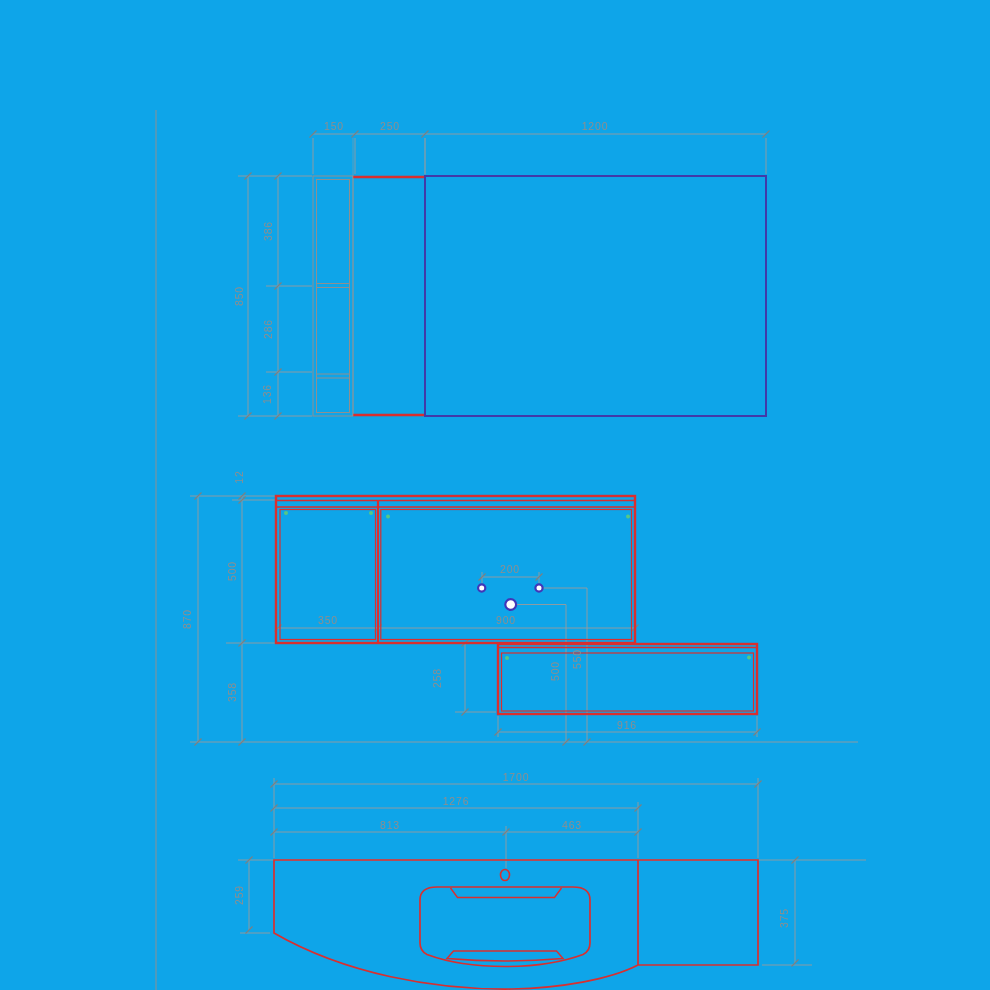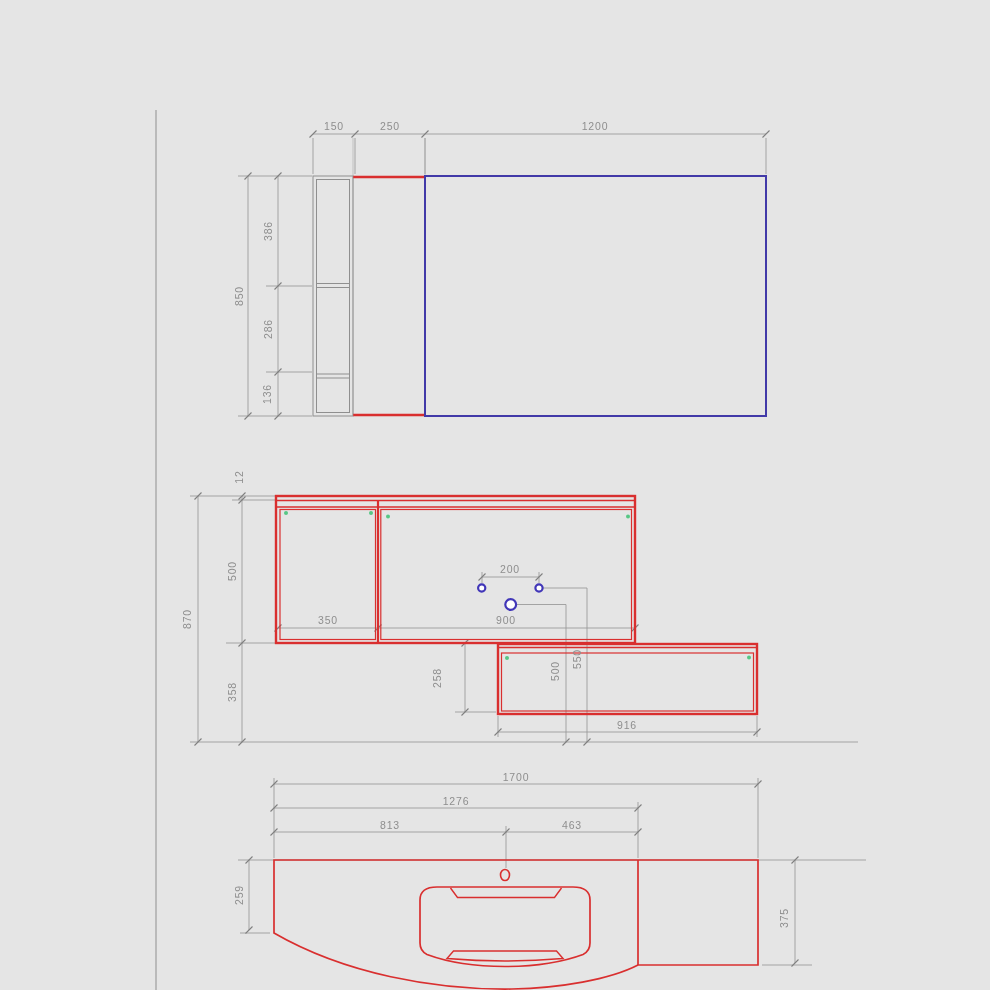--- a/index.html
+++ b/index.html
@@ -1,16 +1,16 @@
 <!DOCTYPE html>
 <html style="--red: #d92f2f; --blue: #423aa8; --hole_blue: #4136b8; --green: #57c785; --line_gray: #9b9b9b; --struct_gray: #8f8f8f; --text_gray: #8e8e8e;"><head>
 <meta charset="utf-8">
 <style>
   html,body{margin:0;padding:0;background:#ffffff;}
-  .stage{width:990px;height:990px;position:relative;background:#e5e5e5;}
+  .stage{width:990px;height:990px;position:relative;background:#0ea5e9;}
   svg{display:block;}
   .lbl{font-family:"Liberation Sans",sans-serif;font-size:10.5px;fill:var(--text_gray,#8e8e8e);letter-spacing:0.8px;}
   .dim{stroke:var(--line_gray,#9b9b9b);stroke-width:0.9;fill:none;}
   .g1{stroke:var(--struct_gray,#8f8f8f);stroke-width:1;fill:none;}
   .tick{stroke:#7f7f7f;stroke-width:1.1;fill:none;}
   .red{stroke:var(--red,#d92f2f);fill:none;}
   .blue{stroke:var(--blue,#423aa8);fill:none;}
   .hole{stroke:var(--hole_blue,#4136b8);fill:#ffffff;}
   .green{fill:var(--green,#57c785);stroke:none;}
 </style>

